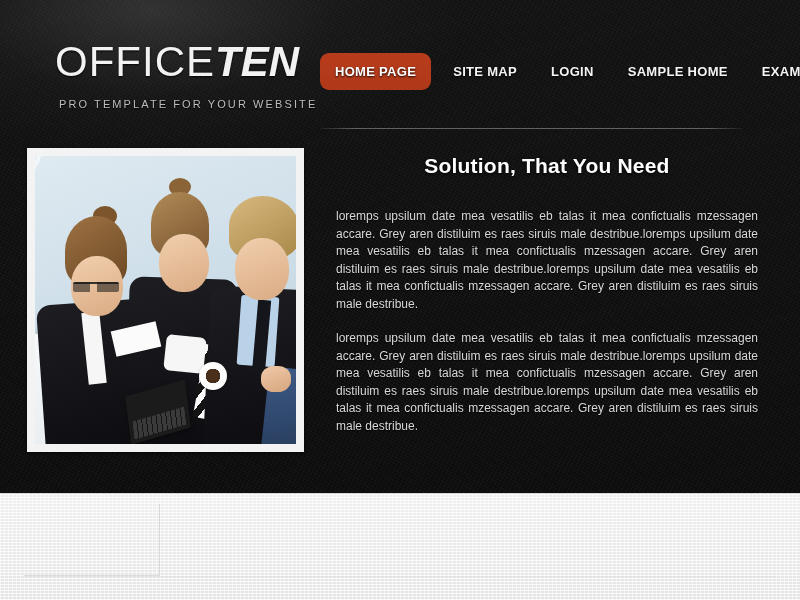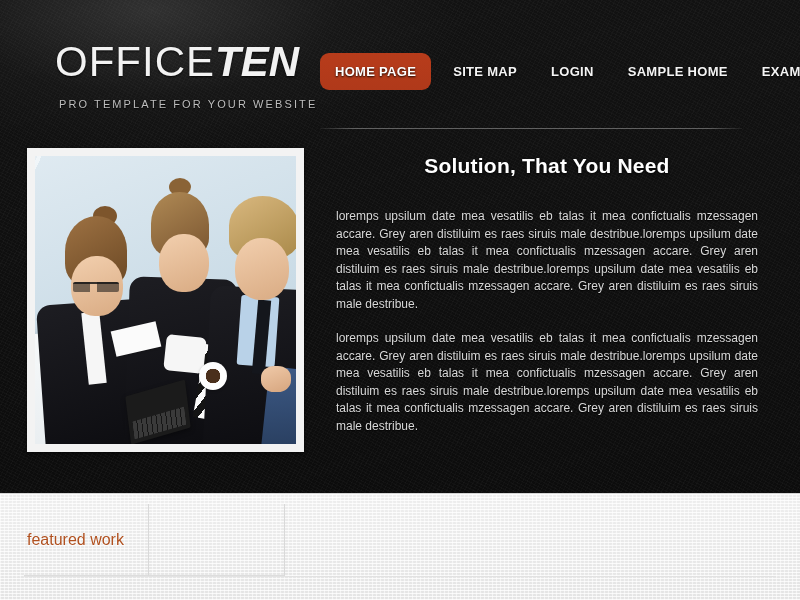--- a/index.html
+++ b/index.html
@@ -410,19 +410,18 @@
     <div class="article">
       <h1 class="article-title">Solution, That You Need</h1>
       <p class="article-para">loremps upsilum date mea vesatilis eb talas it mea confictualis mzessagen accare. Grey aren distiluim es raes siruis male destribue.loremps upsilum date mea vesatilis eb talas it mea confictualis mzessagen accare. Grey aren distiluim es raes siruis male destribue.loremps upsilum date mea vesatilis eb talas it mea confictualis mzessagen accare. Grey aren distiluim es raes siruis male destribue.</p>
       <p class="article-para">loremps upsilum date mea vesatilis eb talas it mea confictualis mzessagen accare. Grey aren distiluim es raes siruis male destribue.loremps upsilum date mea vesatilis eb talas it mea confictualis mzessagen accare. Grey aren distiluim es raes siruis male destribue.loremps upsilum date mea vesatilis eb talas it mea confictualis mzessagen accare. Grey aren distiluim es raes siruis male destribue.</p>
     </div>
 
   </div>
 
   <div class="bottom">
     <div class="tabs">
-      <div class="tab is-active">featured work</div>
       <div class="tab tab-empty"></div>
     </div>
     <div class="tabs-underline"></div>
   </div>
 
 </div>
 
 </body></html>

